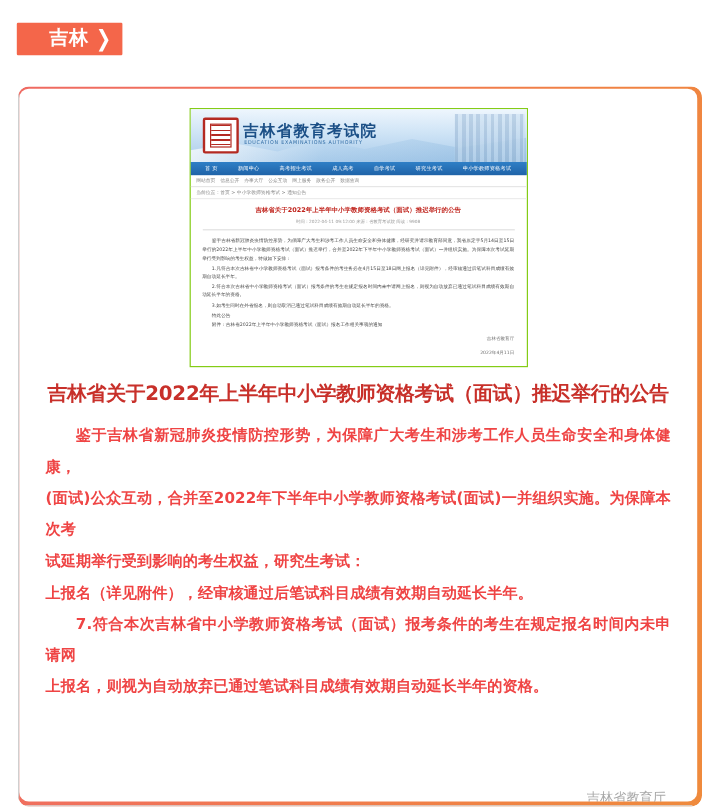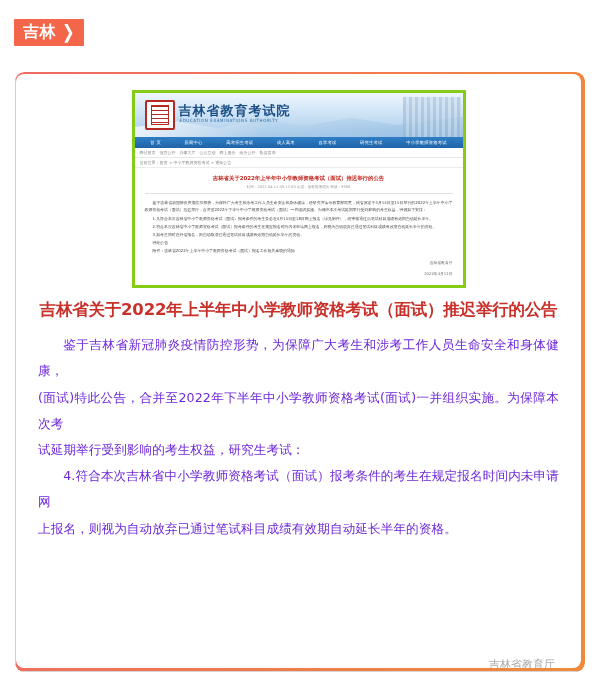--- a/index.html
+++ b/index.html
@@ -23,21 +23,21 @@
   }
   .region-badge {
     display: inline-flex;
     align-items: center;
     gap: 5px;
     background: #f4664a;
     color: #ffffff;
     font-size: 16px;
     font-weight: bold;
     line-height: 1;
-    padding: 5px 9px 6px 9px;
+    padding: 5px 9px 6px 27px;
     border-radius: 1px;
     letter-spacing: 0.5px;
   }
   .region-badge .chev {
     font-size: 15px;
     font-weight: bold;
     transform: scaleY(1.25);
     display: inline-block;
     margin-left: 1px;
   }
@@ -101,24 +101,24 @@
 
   .card-body {
     position: absolute;
     inset: 0;
     padding: 16px 22px 0 22px;
     box-sizing: border-box;
   }
 
   
   .shot {
-    width: 334px;
+    width: 282px;
     margin: 0 auto 10px auto;
     background: #ffffff;
-    border: 3px solid #84cc16;
+    border: 1px solid #84cc16;
     box-sizing: border-box;
     filter: blur(0.25px);
   }
   .shot-banner {
     position: relative;
     height: 44px;
     background:
       linear-gradient(180deg, #eef6fd 0%, #cfe4f6 45%, #a9cbea 100%);
     overflow: hidden;
   }
@@ -256,26 +256,27 @@
     font-weight: bold;
     color: #c8302a;
     text-align: center;
     line-height: 1.45;
     letter-spacing: -0.2px;
     margin: 2px 0 10px 0;
     white-space: nowrap;
   }
   .art-p {
     font-size: 12.6px;
-    color: #6d28d9;
+    color: #ef4444;
     line-height: 2.08;
     text-align: justify;
     text-justify: inter-ideograph;
     margin: 0;
     letter-spacing: 0.1px;
+    font-weight: bold;
   }
   .art-p.ind { text-indent: 2em; }
 
   
   .cut-sign {
     position: absolute;
     right: 26px;
     bottom: -4px;
     font-size: 11px;
     color: #5f5f5f;
@@ -343,25 +344,26 @@
             <p class="shot-p ind">特此公告</p>
             <p class="shot-p ind">附件：吉林省2022年上半年中小学教师资格考试（面试）报名工作相关事项的通知</p>
             <div class="shot-sign">吉林省教育厅</div>
             <div class="shot-sign">2022年4月11日</div>
           </div>
         </div>
 
         <h1 class="art-title">吉林省关于2022年上半年中小学教师资格考试（面试）推迟举行的公告</h1>
 
         <p class="art-p ind">鉴于吉林省新冠肺炎疫情防控形势，为保障广大考生和涉考工作人员生命安全和身体健康，</p>
-        <p class="art-p">(面试)特此公告，合并至2022年下半年中小学教师资格考试(面试)一并组织实施。为保障本次考</p>
+        <p class="art-p">(面试)公众互动，合并至2022年下半年中小学教师资格考试(面试)一并组织实施。为保障本次考</p>
         <p class="art-p">试延期举行受到影响的考生权益，研究生考试：</p>
 
-
-        <p class="art-p ind">4.符合本次吉林省中小学教师资格考试（面试）报考条件的考生在规定报名时间内未申请网</p>
+        <p class="art-p">上报名（详见附件），经审核通过后笔试科目成绩有效期自动延长半年。</p>
+
+        <p class="art-p ind">7.符合本次吉林省中小学教师资格考试（面试）报考条件的考生在规定报名时间内未申请网</p>
         <p class="art-p">上报名，则视为自动放弃已通过笔试科目成绩有效期自动延长半年的资格。</p>
 
         <div class="cut-sign">吉林省教育厅</div>
       </div>
     </div>
     <div class="edge-left"></div>
     <div class="edge-bottom"></div>
   </div>
 </div>
 

